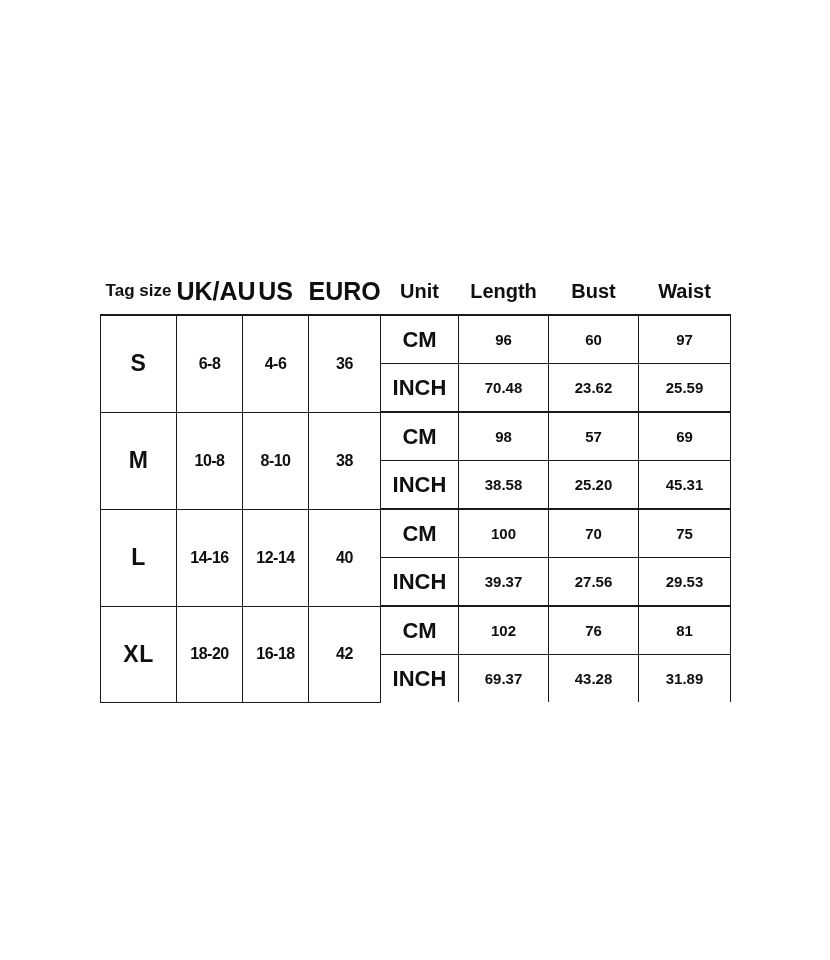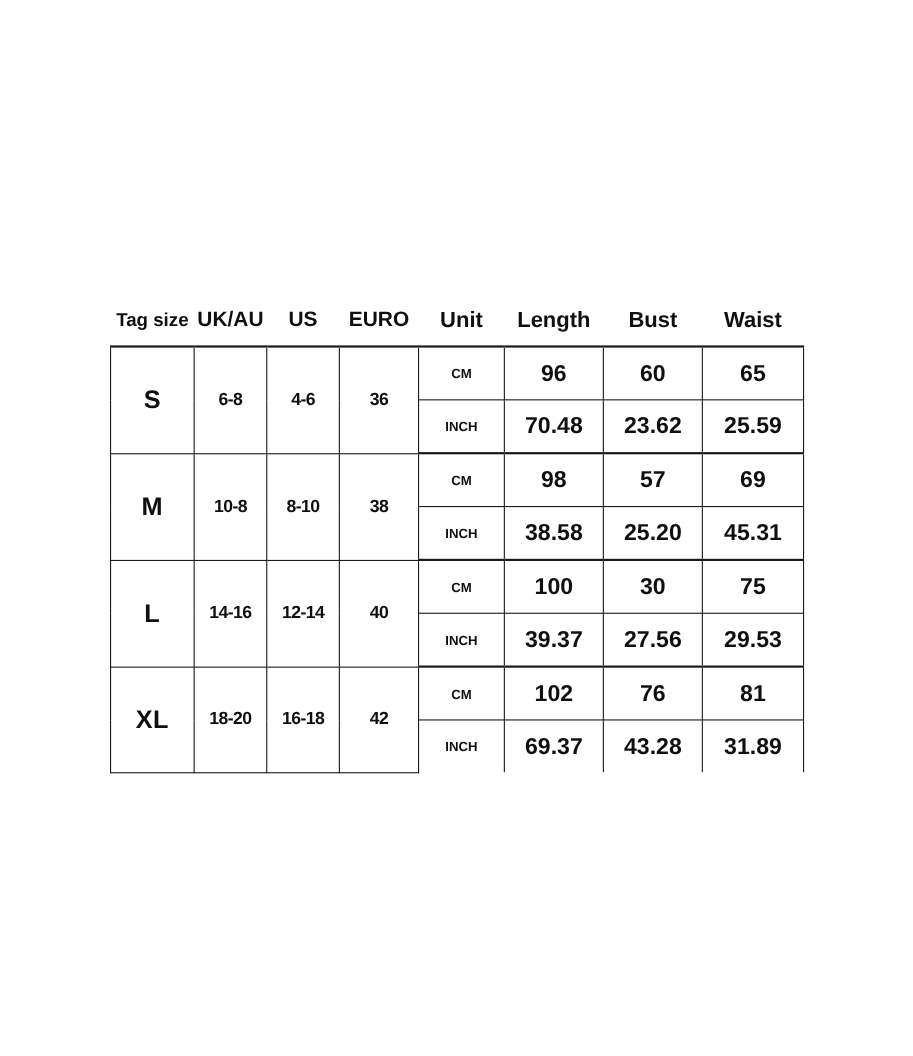--- a/index.html
+++ b/index.html
@@ -36,21 +36,21 @@
     border: 1px solid #1a1a1a;
     text-align: center;
     vertical-align: middle;
     font-weight: bold;
     color: #0f0f0f;
     padding: 0;
   }
   
   tr.head-row th {
     height: 46px;
-    font-size: 19px;
+    font-size: 25px;
     border-top: none;
     border-left: none;
     border-right: none;
     border-bottom: 2px solid #1a1a1a;
   }
   tr.head-row th.col-tag { font-size: 17px; }
   tr.head-row th.col-unit,
   tr.head-row th.col-len,
   tr.head-row th.col-bust,
   tr.head-row th.col-waist { font-size: 20px; }
@@ -68,24 +68,24 @@
   td.size-cell {
     font-size: 23px;
     border-left: none;
     letter-spacing: 0.5px;
   }
   td.reg-cell {
     font-size: 16px;
     letter-spacing: -0.5px;
   }
   td.unit-cell {
-    font-size: 12px;
+    font-size: 22px;
   }
   td.val-cell {
-    font-size: 21px;
+    font-size: 15px;
   }
   td.last-col {
     border-right: none;
   }
   tr.row-cm td, tr.row-inch td {
     height: 47px;
   }
   
   tr.group-end td {
     border-bottom: 2px solid #1a1a1a;
@@ -128,21 +128,21 @@
       <tbody>
 
         <tr class="row-cm">
           <td class="size-cell" rowspan="2">S</td>
           <td class="reg-cell" rowspan="2">6-8</td>
           <td class="reg-cell" rowspan="2">4-6</td>
           <td class="reg-cell" rowspan="2">36</td>
           <td class="unit-cell">CM</td>
           <td class="val-cell">96</td>
           <td class="val-cell">60</td>
-          <td class="val-cell last-col">65</td>
+          <td class="val-cell last-col">97</td>
         </tr>
         <tr class="row-inch group-end">
           <td class="unit-cell">INCH</td>
           <td class="val-cell">70.48</td>
           <td class="val-cell">23.62</td>
           <td class="val-cell last-col">25.59</td>
         </tr>
 
         <tr class="row-cm">
           <td class="size-cell" rowspan="2">M</td>
@@ -161,21 +161,21 @@
           <td class="val-cell last-col">45.31</td>
         </tr>
 
         <tr class="row-cm">
           <td class="size-cell" rowspan="2">L</td>
           <td class="reg-cell" rowspan="2">14-16</td>
           <td class="reg-cell" rowspan="2">12-14</td>
           <td class="reg-cell" rowspan="2">40</td>
           <td class="unit-cell">CM</td>
           <td class="val-cell">100</td>
-          <td class="val-cell">30</td>
+          <td class="val-cell">70</td>
           <td class="val-cell last-col">75</td>
         </tr>
         <tr class="row-inch group-end">
           <td class="unit-cell">INCH</td>
           <td class="val-cell">39.37</td>
           <td class="val-cell">27.56</td>
           <td class="val-cell last-col">29.53</td>
         </tr>
 
         <tr class="row-cm">

